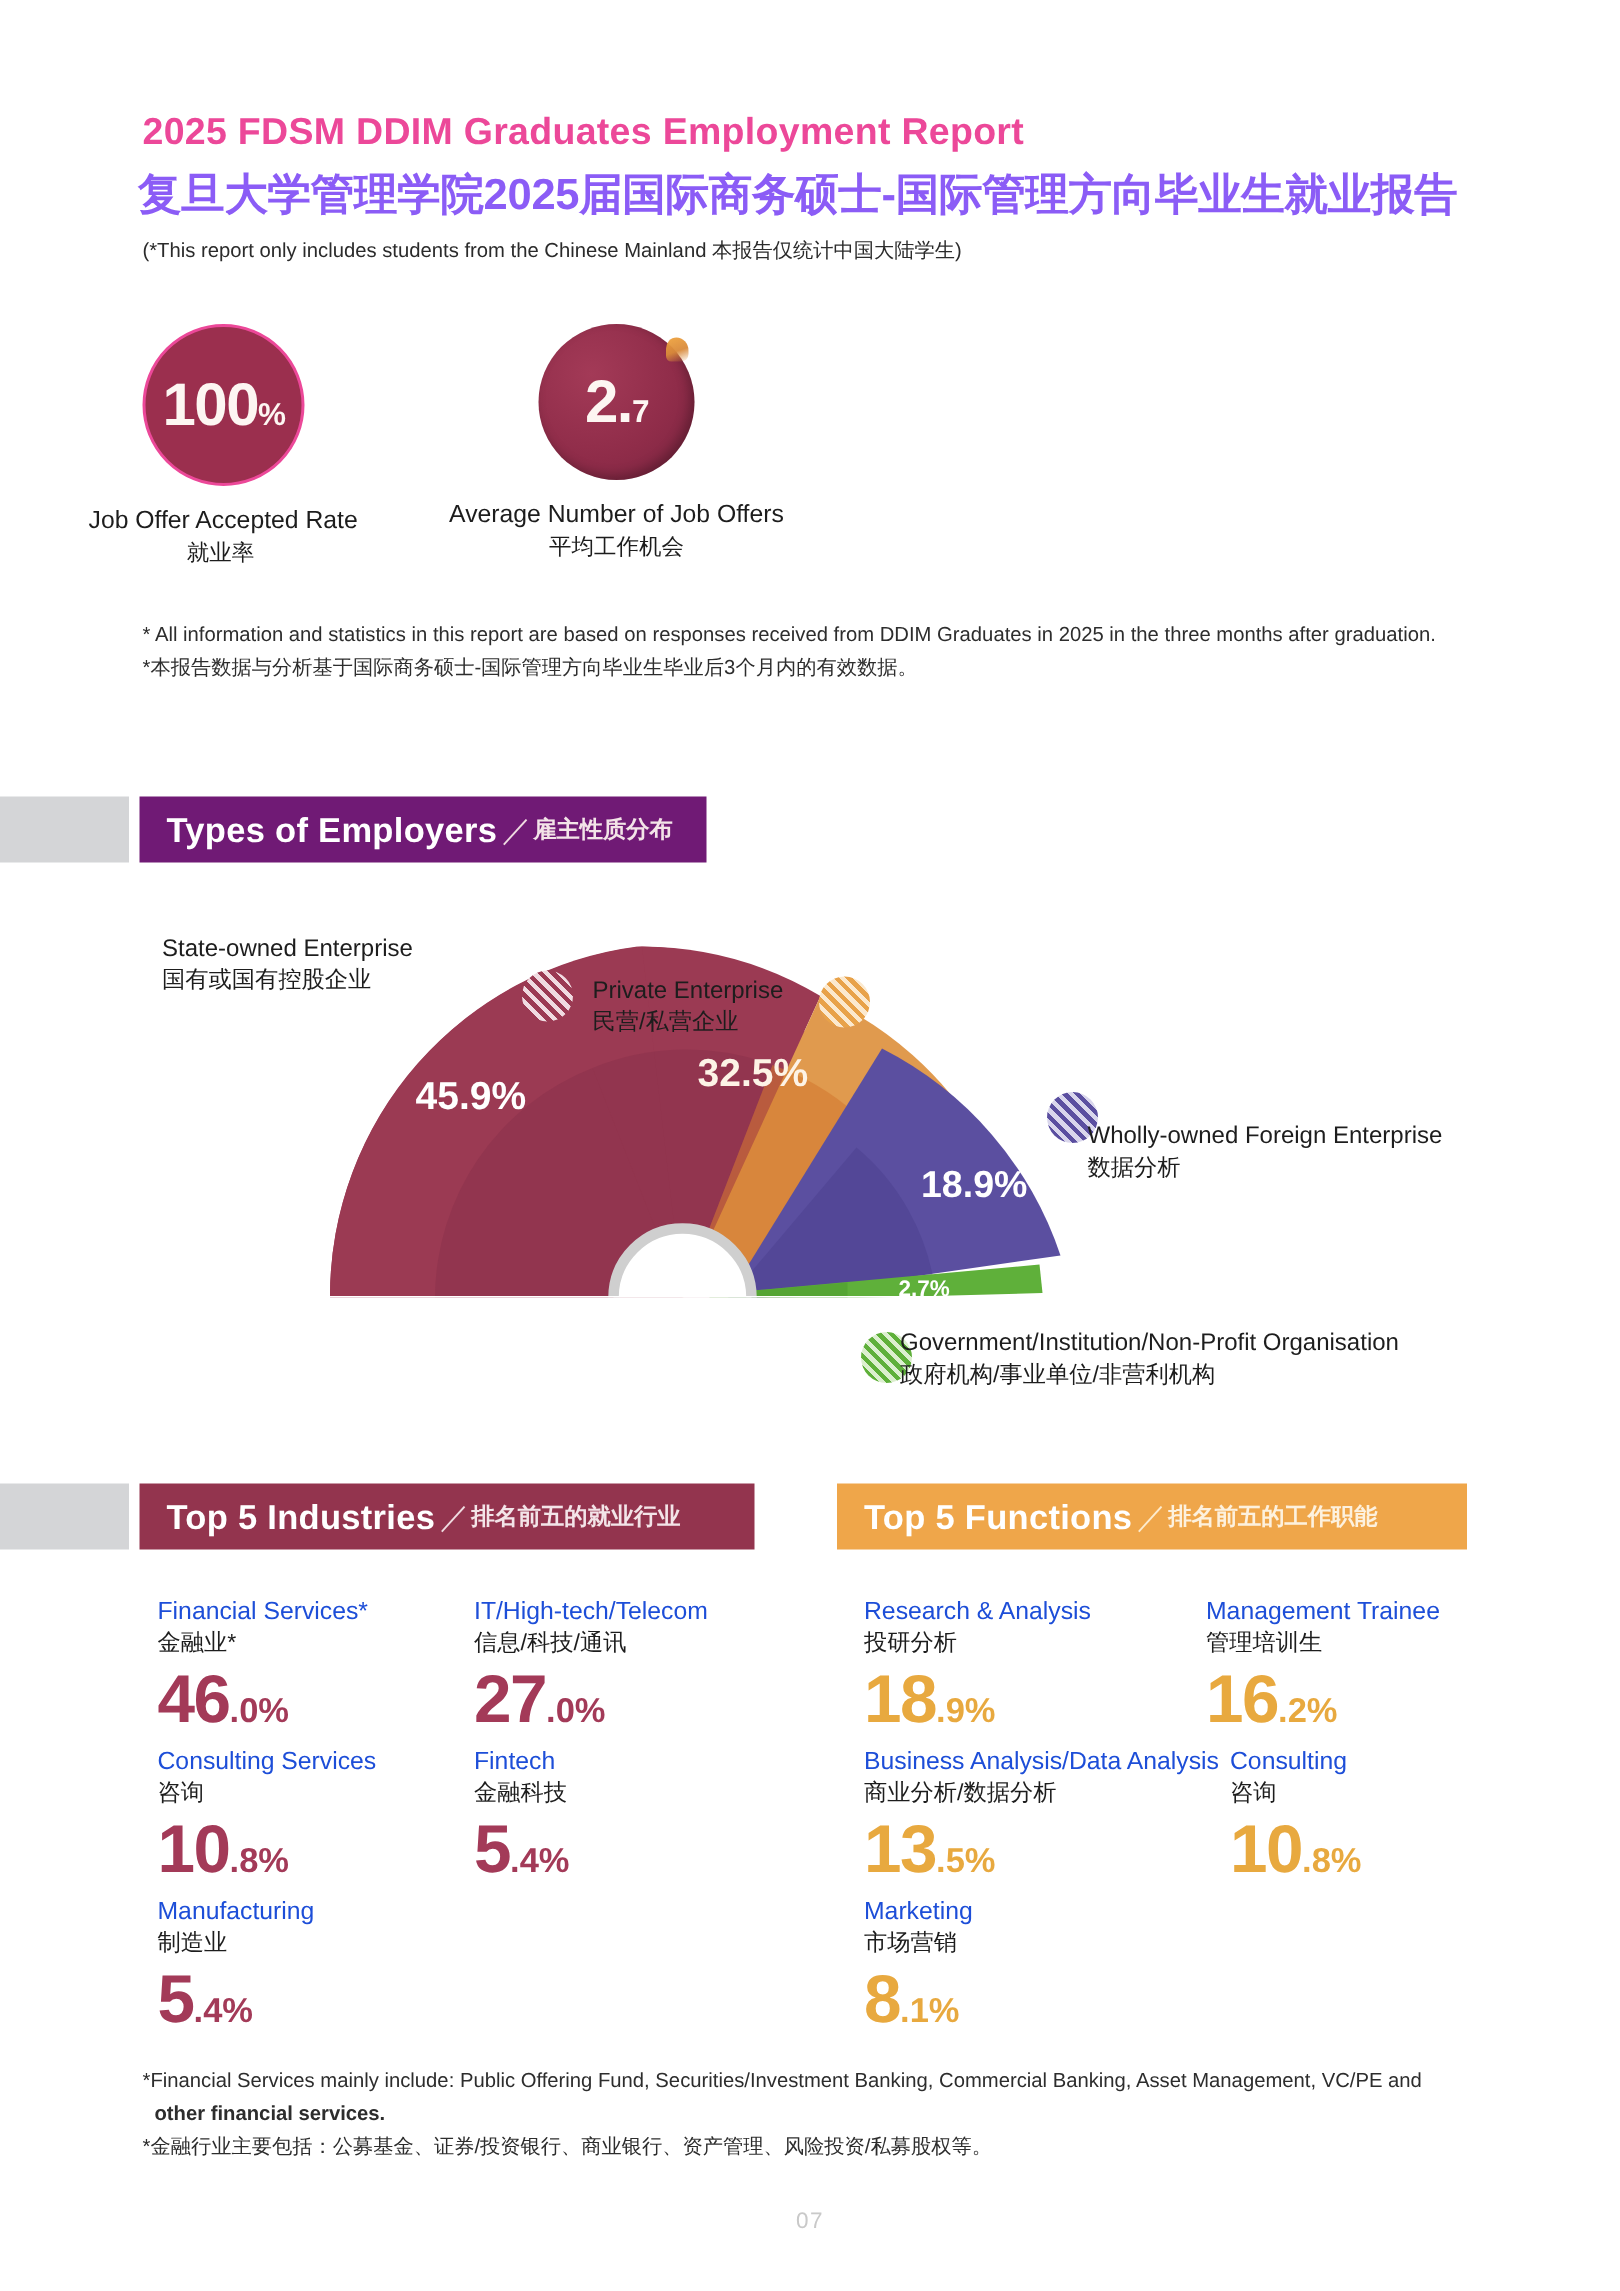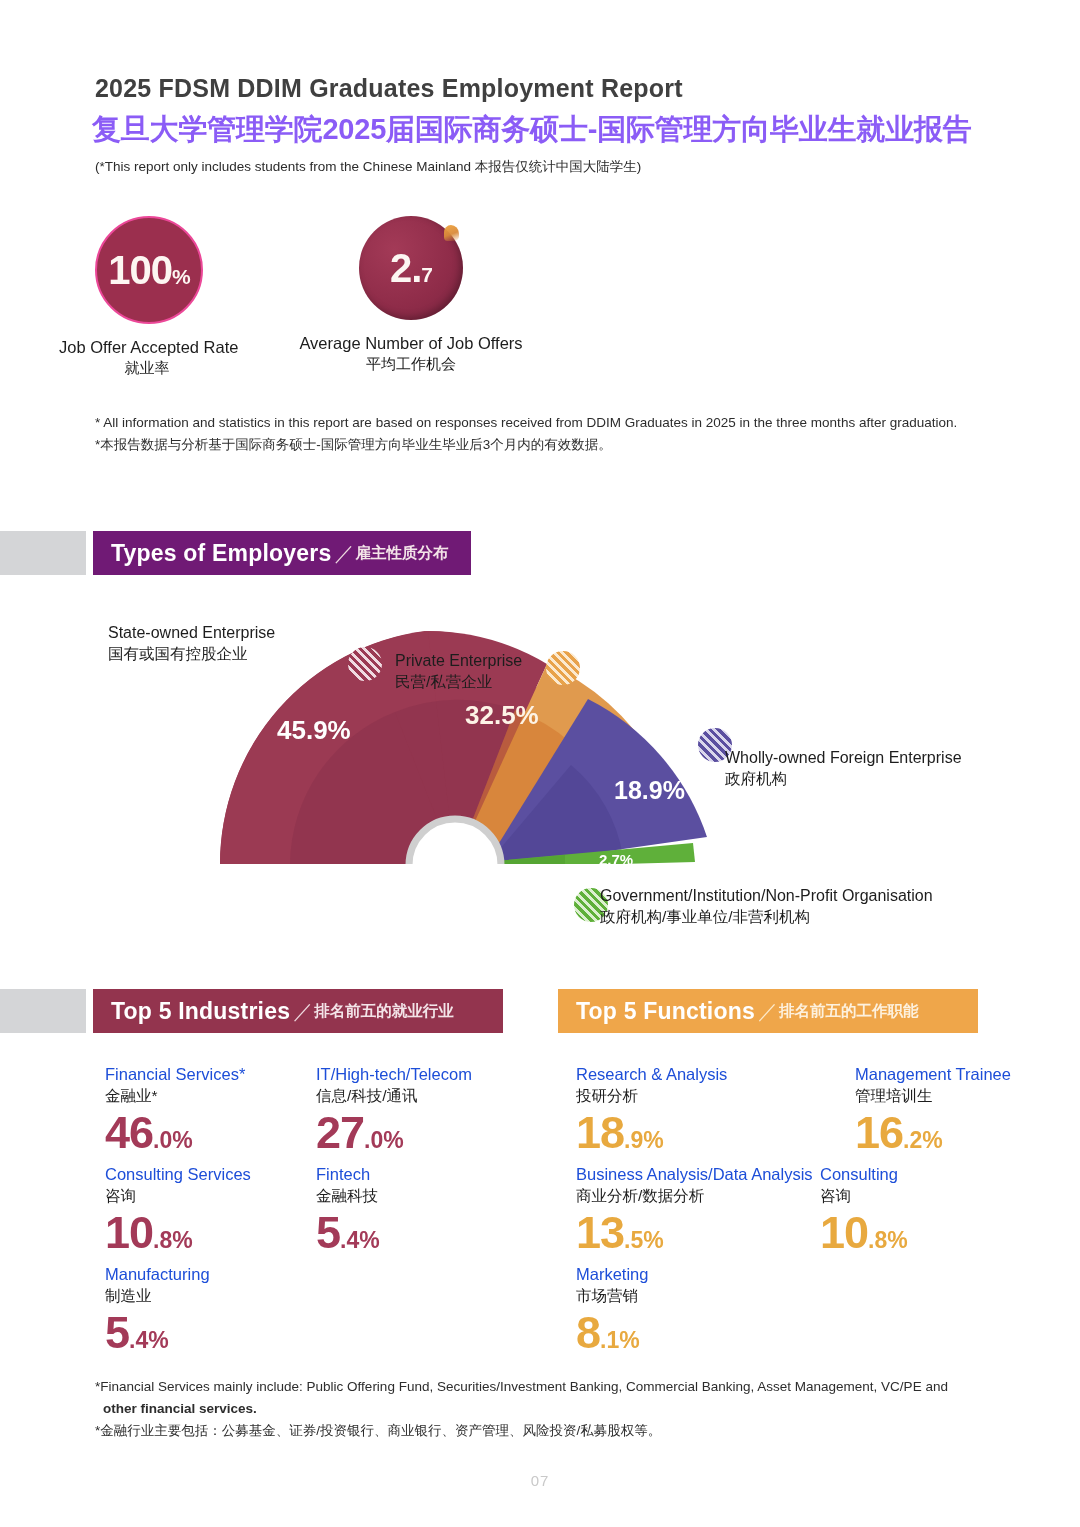--- a/index.html
+++ b/index.html
@@ -6,21 +6,21 @@
   body{
     width:1080px;height:1527px;position:relative;background:#ffffff;
     font-family:"Liberation Sans","DejaVu Sans",sans-serif;
     color:#2b2b2b;overflow:hidden;
   }
   .page{position:absolute;inset:0;}
 
   
   .title-en{
     position:absolute;left:95px;top:74px;width:900px;
-    font-size:25px;font-weight:bold;letter-spacing:.2px;color:#404040;
+    font-size:25px;font-weight:bold;letter-spacing:.2px;color:#ec4899;
   }
   .title-cn{
     position:absolute;left:92px;top:110px;width:930px;
     font-size:29px;font-weight:bold;letter-spacing:-.2px;color:#8b5cf6;
     white-space:nowrap;
   }
   .title-note{
     position:absolute;left:95px;top:158px;width:900px;
     font-size:13.5px;color:#2b2b2b;
   }
@@ -215,21 +215,21 @@
 
     <div class="marker m-orange" style="left:451px;top:51px;"></div>
     <div class="lbl" style="left:300px;top:50px;">
       <div>Private Enterprise</div>
       <div class="cn">民营/私营企业</div>
     </div>
 
     <div class="marker m-purple" style="left:603px;top:128px;"></div>
     <div class="lbl" style="left:630px;top:147px;">
       <div>Wholly-owned Foreign Enterprise</div>
-      <div class="cn">政府机构</div>
+      <div class="cn">数据分析</div>
     </div>
 
     <div class="marker m-green" style="left:479px;top:288px;"></div>
     <div class="lbl" style="left:505px;top:285px;">
       <div>Government/Institution/Non-Profit Organisation</div>
       <div class="cn">政府机构/事业单位/非营利机构</div>
     </div>
   </div>
 
   <style>
@@ -280,21 +280,21 @@
       <div class="num maroon-num"><span class="int">5</span><span class="dec">.4%</span></div>
     </div>
   </div>
 
   <div class="list">
     <div class="item" style="left:576px;top:1064px;">
       <div class="en">Research &amp; Analysis</div>
       <div class="cn">投研分析</div>
       <div class="num gold-num"><span class="int">18</span><span class="dec">.9%</span></div>
     </div>
-    <div class="item" style="left:855px;top:1064px;">
+    <div class="item" style="left:804px;top:1064px;">
       <div class="en">Management Trainee</div>
       <div class="cn">管理培训生</div>
       <div class="num gold-num"><span class="int">16</span><span class="dec">.2%</span></div>
     </div>
     <div class="item" style="left:576px;top:1164px;">
       <div class="en">Business Analysis/Data Analysis</div>
       <div class="cn">商业分析/数据分析</div>
       <div class="num gold-num"><span class="int">13</span><span class="dec">.5%</span></div>
     </div>
     <div class="item" style="left:820px;top:1164px;">

